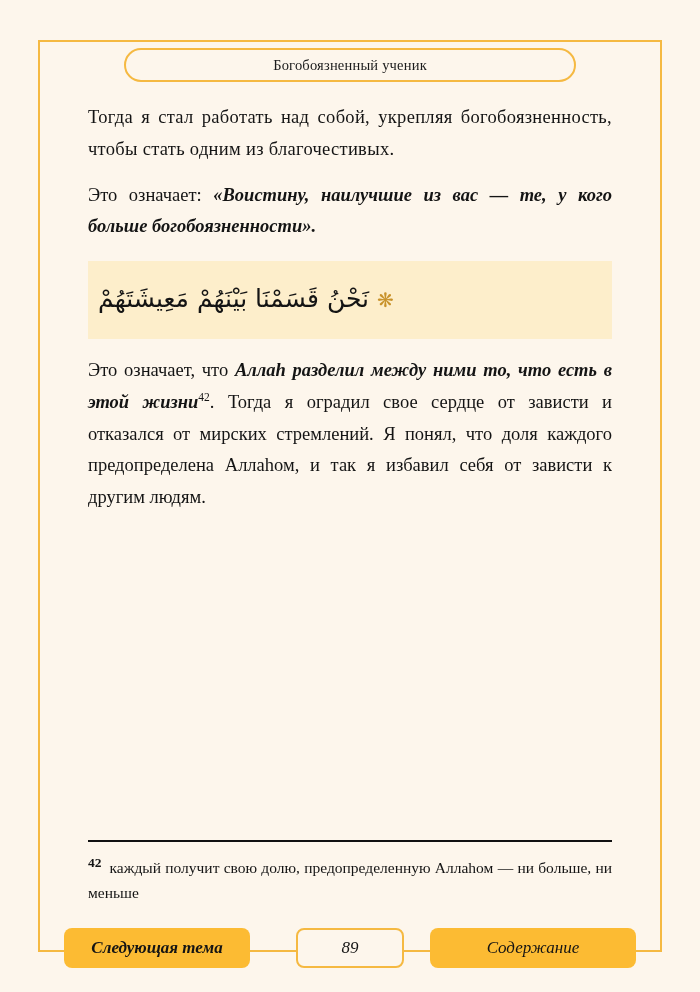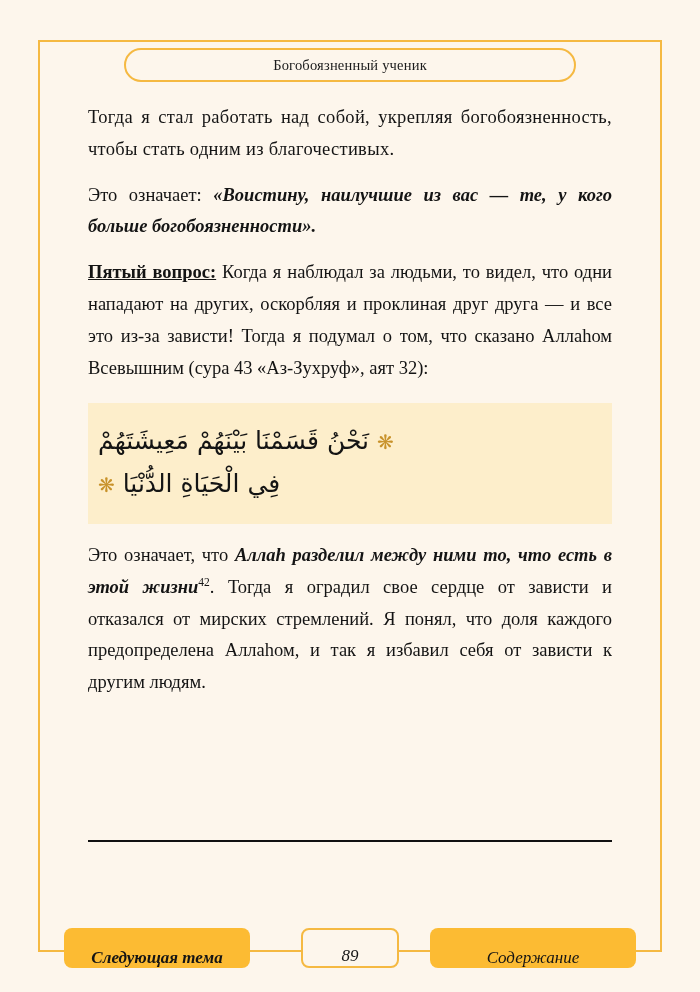--- a/index.html
+++ b/index.html
@@ -128,21 +128,21 @@
     right: 64px;
     bottom: 24px;
     height: 40px;
   }
   .btn {
     position: absolute;
     top: 0;
     height: 40px;
     border-radius: 8px;
     display: flex;
-    align-items: flex-end;
+    align-items: center;
     justify-content: center;
     font-size: 17px;
     color: #141414;
     box-sizing: border-box;
     cursor: pointer;
   }
   .btn-prev {
     left: 0;
     width: 186px;
     background: #fcbb33;
@@ -151,21 +151,21 @@
   }
   .btn-next {
     right: 0;
     width: 206px;
     background: #fcbb33;
     font-style: italic;
   }
   .page-num {
     left: 50%;
     transform: translateX(-50%);
-    width: 98px;
+    width: 108px;
     background: #fdf6ec;
     border: 2px solid #f5b942;
     font-style: italic;
     font-size: 17px;
   }
 </style>
 </head>
 <body>
 
 <div class="page">
@@ -177,43 +177,39 @@
   </div>
 
   <div class="content">
 
     <p class="body spaced">Тогда я стал работать над собой, укрепляя богобоязненность, чтобы стать одним из благочестивых.</p>
 
     <p class="body">
       <span>Это означает: </span><span class="bolditalic">«Воистину, наилучшие из вас — те, у кого больше богобоязненности».</span>
     </p>
 
-    <p class="body">
-      <span class="underline-bold">Пятый вопрос:</span><span> Когда я наблюдал за людьми, то видел, что одни нападают на других, оскорбляя и проклиная друг друга — и все это из-за зависти! Тогда я подумал о том, что сказано Аллаhом Всевышним (сура 43 «Аз-Зухруф», аят 32):</span>
-    </p>
 
     <div class="ayah-box">
       <div class="ayah-line">
         <span class="flower">❋</span>
         <span>نَحْنُ قَسَمْنَا بَيْنَهُمْ مَعِيشَتَهُمْ</span>
       </div>
-      <div class="ayah-line">
-        <span>فِي الْحَيَاةِ الدُّنْيَا</span>
-        <span class="flower">❋</span>
-      </div>
     </div>
 
     <p class="body">
       <span>Это означает, что </span><span class="bolditalic">Аллаh разделил между ними то, что есть в этой жизни</span><sup class="fnref">42</sup><span>. Тогда я оградил свое сердце от зависти и отказался от мирских стремлений. Я понял, что доля каждого предопределена Аллаhом, и так я избавил себя от зависти к другим людям.</span>
     </p>
 
   </div>
 
   <div class="footnote-rule"></div>
 
+  <div class="footnote">
+    <span class="fn-num">42</span><span>каждый получит свою долю, предопределенную Аллаhом — ни больше, ни меньше</span>
+  </div>
 
   <div class="footer">
     <div class="btn btn-prev">
       <span>Следующая тема</span>
     </div>
     <div class="btn page-num">
       <span>89</span>
     </div>
     <div class="btn btn-next">
       <span>Содержание</span>

